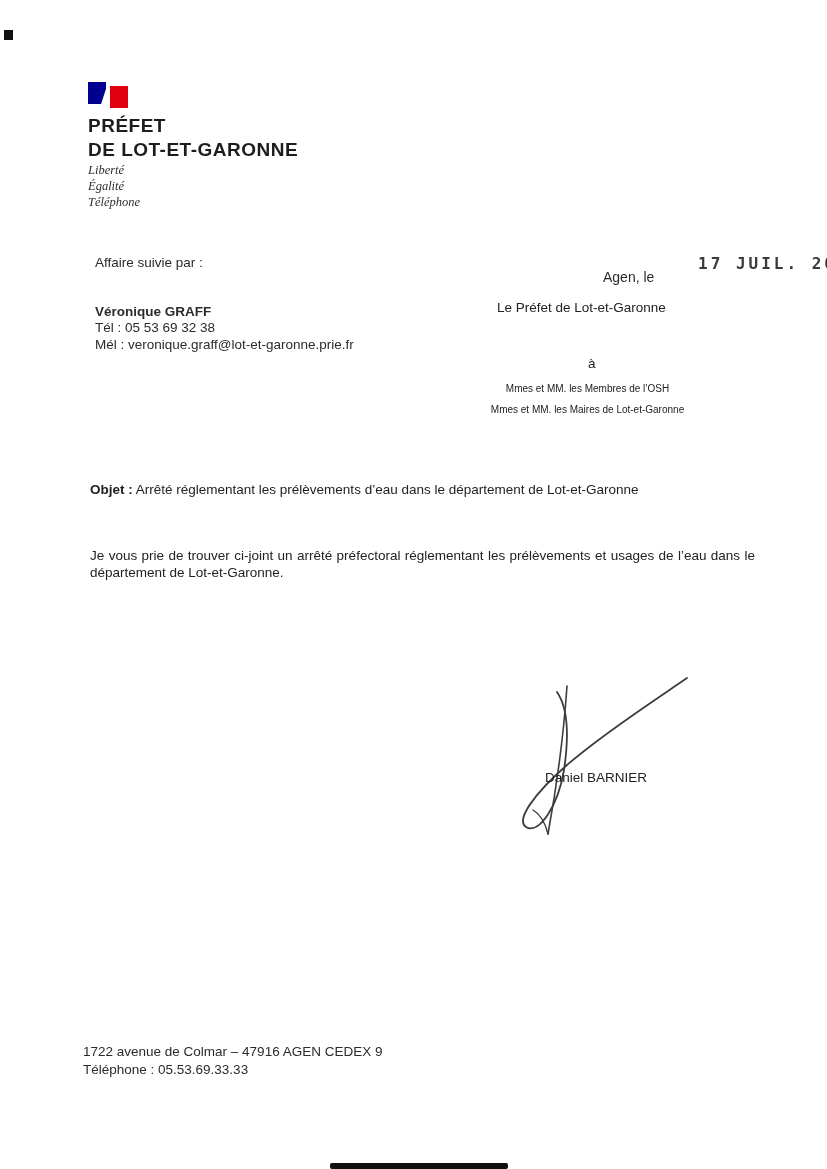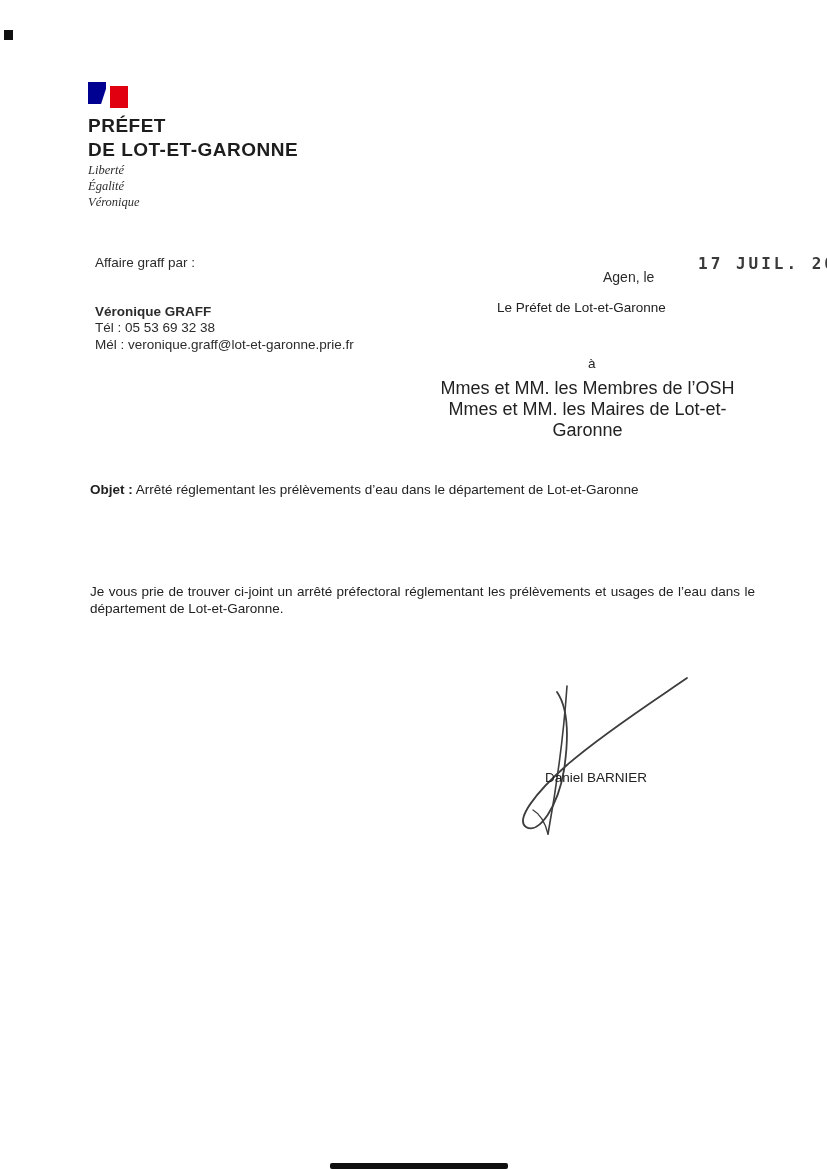--- a/index.html
+++ b/index.html
@@ -100,41 +100,40 @@
     color: #3a3a3a;
     white-space: nowrap;
     margin-left: 40px;
   }
   .sender-line { left: 497px; top: 300px; font-size: 13.5px; color: #222; }
   .to-label { left: 588px; top: 356px; font-size: 13.5px; color: #222; }
   .recipients {
     left: 420px; top: 378px;
     width: 335px;
     text-align: center;
-    font-size: 18px;
+    font-size: 10px;
     line-height: 21px;
     color: #222;
   }
 
   
   .subject-line {
     left: 90px; top: 482px;
     width: 660px;
     font-size: 13.5px;
     color: #222;
   }
   .subject-line .label { font-weight: bold; }
   .body-par {
     left: 90px; top: 547px;
     width: 665px;
     font-size: 13.5px;
     line-height: 17px;
     color: #222;
     text-align: justify;
-    margin-top: 36px;
   }
 
   
   .signature-svg { left: 505px; top: 672px; }
   .signatory-name {
     left: 545px; top: 770px;
     font-size: 13.5px;
     color: #222;
   }
 
@@ -157,27 +156,27 @@
   <div class="abs logo-block">
     <div class="flag">
       <div class="blue" style="background: rgb(0, 0, 145);"></div>
       <div class="red" style="background: rgb(225, 0, 15);"></div>
     </div>
     <div class="ministry-line">PRÉFET</div>
     <div class="ministry-line">DE LOT-ET-GARONNE</div>
     <div class="motto">
       <div>Liberté</div>
       <div>Égalité</div>
-      <div>Véronique</div>
+      <div>Téléphone</div>
     </div>
   </div>
 
 
   <div class="abs contact-block">
-    <div>Affaire graff par :</div>
+    <div>Affaire suivie par :</div>
     <div class="name">Véronique GRAFF</div>
     <div>Tél : 05 53 69 32 38</div>
     <div>Mél : veronique.graff@lot-et-garonne.prie.fr</div>
   </div>
 
   <div class="abs place-date">Agen, le</div>
   <div class="abs date-stamp">17 JUIL. 2025</div>
 
   <div class="abs sender-line">Le Préfet de Lot-et-Garonne</div>
   <div class="abs to-label">à</div>
@@ -193,14 +192,18 @@
 
   <div class="abs body-par">Je vous prie de trouver ci-joint un arrêté préfectoral réglementant les prélèvements et usages de l’eau dans le département de Lot-et-Garonne.</div>
 
   <svg class="abs signature-svg" width="200" height="175" viewBox="0 0 200 175">
     <path d="M 182 6 C 150 28 96 63 62 93 C 30 121 10 148 21 155 C 34 163 53 134 59 98 C 65 58 61 33 52 20" fill="none" stroke="#3d3d3d" stroke-width="1.8" stroke-linecap="round"></path>
     <path d="M 62 14 C 59 58 51 118 43 162" fill="none" stroke="#3d3d3d" stroke-width="1.6" stroke-linecap="round"></path>
     <path d="M 43 162 C 40 150 35 142 28 138" fill="none" stroke="#3d3d3d" stroke-width="1.4" stroke-linecap="round"></path>
   </svg>
   <div class="abs signatory-name">Daniel BARNIER</div>
 
+  <div class="abs footer-block">
+    <div>1722 avenue de Colmar – 47916 AGEN CEDEX 9</div>
+    <div>Téléphone : 05.53.69.33.33</div>
+  </div>
 
 </div>
 
 </body></html>

